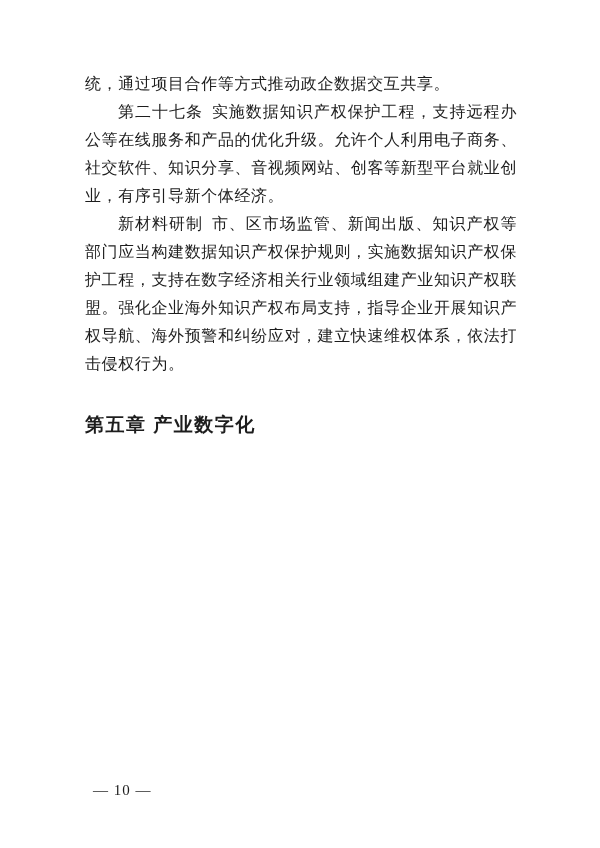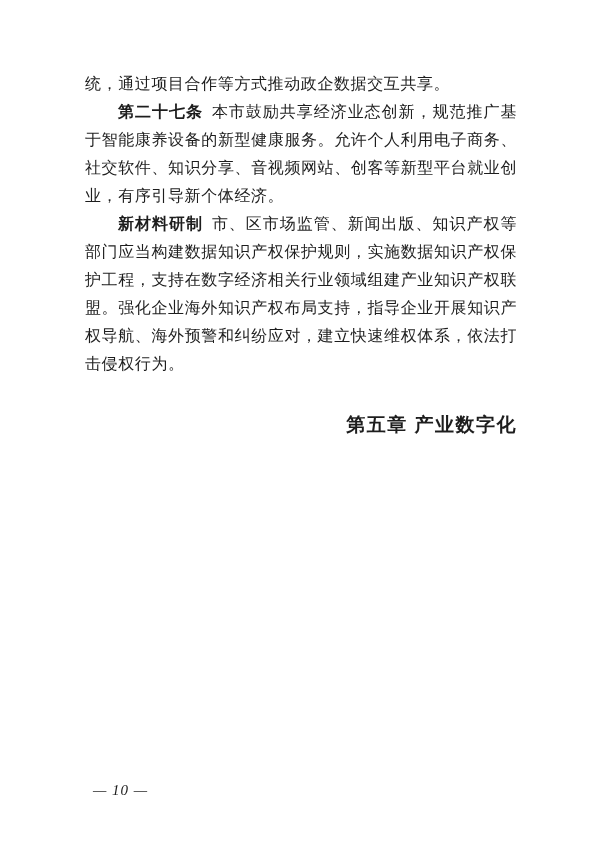--- a/index.html
+++ b/index.html
@@ -28,60 +28,59 @@
     letter-spacing: 0.6px;
     text-align: justify;
     text-justify: inter-character;
     text-indent: 33px;
     margin: 0;
   }
   p.para.continuation {
     text-indent: 0;
   }
   .lead {
-    font-weight: bold;
+    font-weight: normal;
     margin-right: 9px;
     margin-top: 32px;
   }
   .lead:empty {
     margin-right: 0;
     display: none;
   }
   .chapter-heading {
     margin-top: 34px;
-    text-align: right;
+    text-align: left;
     font-family: "Liberation Sans", "DejaVu Sans", sans-serif;
     font-weight: bold;
     font-size: 19px;
     color: #1d1d1d;
     letter-spacing: 1.5px;
   }
   .page-footer {
     position: absolute;
     left: 93px;
     top: 782px;
     font-size: 15px;
     color: #1d1d1d;
     letter-spacing: 1px;
     white-space: pre;
-    font-style: italic;
   }
 </style>
 </head>
 <body>
 
 <div class="page">
   <div class="content">
 
     <p class="para continuation">
       <span>统，通过项目合作等方式推动政企数据交互共享。</span>
     </p>
 
     <p class="para">
-      <b class="lead">第二十七条</b><span>本市鼓励共享经济业态创新，规范推广基于智能康养设备的新型健康服务。允许个人利用电子商务、社交软件、知识分享、音视频网站、创客等新型平台就业创业，有序引导新个体经济。</span>
+      <b class="lead">第二十七条</b><span>实施数据知识产权保护工程，支持远程办公等在线服务和产品的优化升级。允许个人利用电子商务、社交软件、知识分享、音视频网站、创客等新型平台就业创业，有序引导新个体经济。</span>
     </p>
 
 
 
 
     <p class="para">
       <b class="lead">新材料研制</b><span>市、区市场监管、新闻出版、知识产权等部门应当构建数据知识产权保护规则，实施数据知识产权保护工程，支持在数字经济相关行业领域组建产业知识产权联盟。强化企业海外知识产权布局支持，指导企业开展知识产权导航、海外预警和纠纷应对，建立快速维权体系，依法打击侵权行为。</span>
     </p>
 
     <h2 class="chapter-heading">第五章 产业数字化</h2>

